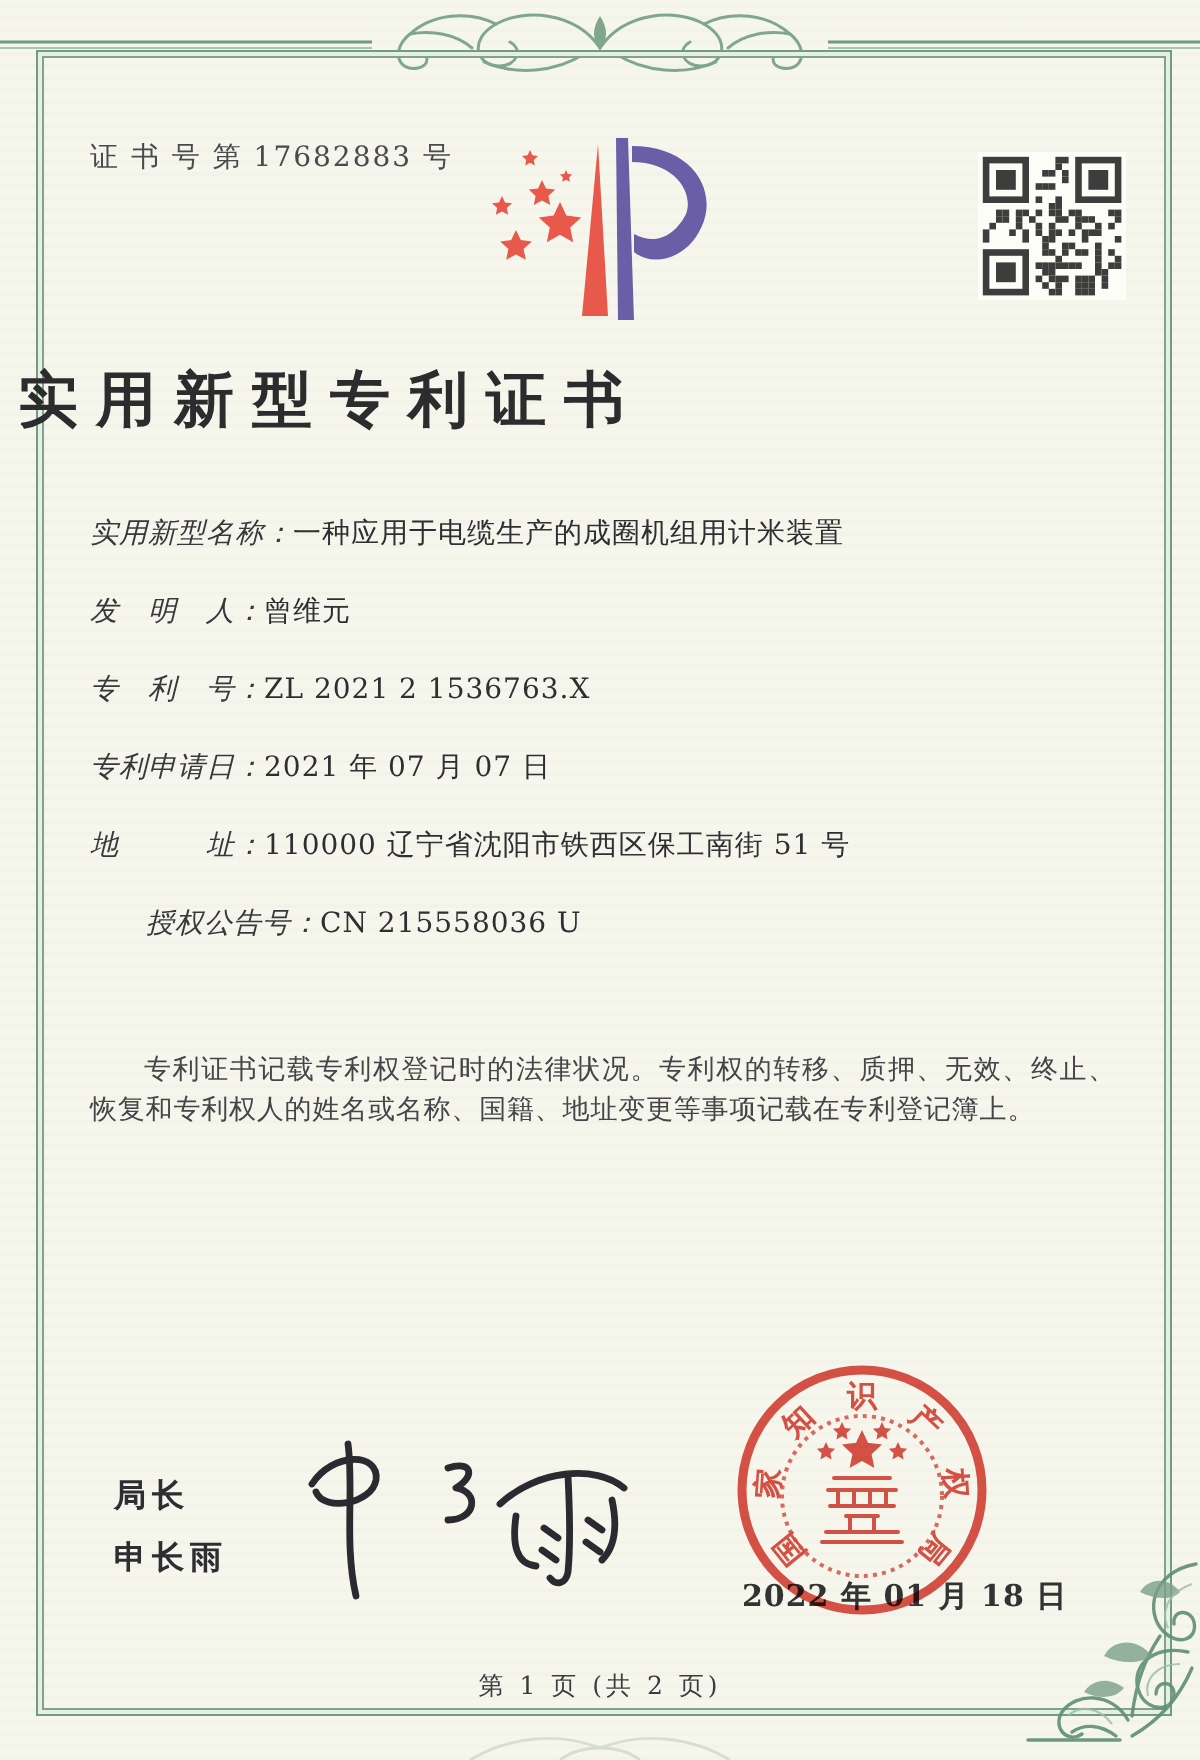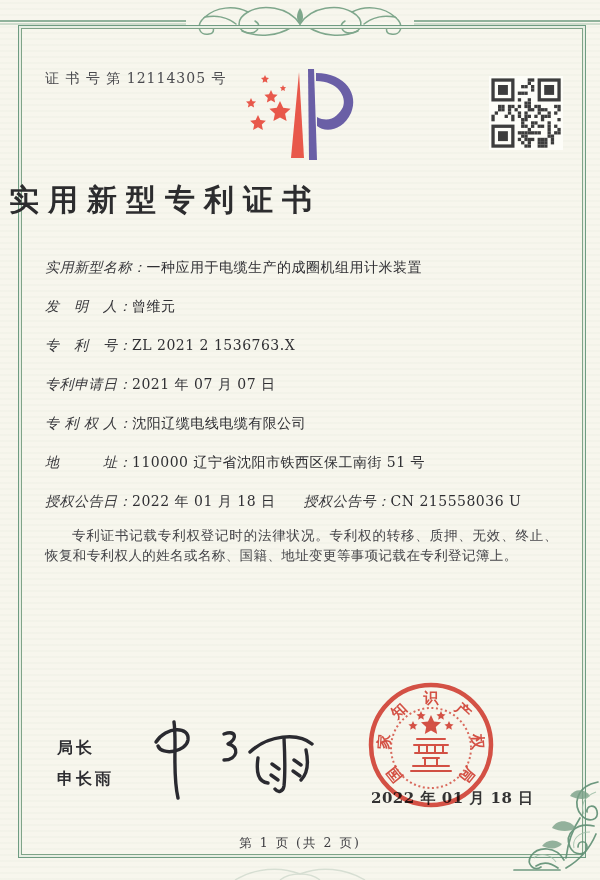--- a/index.html
+++ b/index.html
@@ -70,21 +70,21 @@
       <path d="M352,12 C366,5 384,7 395,17 C384,15 372,17 364,24"></path>
       <path d="M395,17 C405,25 401,36 391,34 C385,33 385,26 391,26"></path>
       <path d="M308,27 C322,36 342,38 358,31"></path>
     </g>
     <path d="M300,8 C304,14 304,20 300,25 C296,20 296,14 300,8 Z" fill="#7fa78c" stroke="none"></path>
   </g>
 </svg>
 
 <div class="frame"></div>
 
-<div class="abs cert-no">证 书 号 第 12114305 号</div>
+<div class="abs cert-no">证 书 号 第 17682883 号</div>
 
 <svg class="abs logo" viewBox="0 0 135 105">
   <g fill="#e8584b">
     <path d="M50,41 l3.2,6.8 7.4,.9 -5.5,5.1 1.5,7.3 -6.6,-3.7 -6.6,3.7 1.5,-7.3 -5.5,-5.1 7.4,-.9 Z"></path>
     <path d="M28,55 l2.4,5 5.5,.7 -4.1,3.8 1.1,5.4 -4.9,-2.7 -4.9,2.7 1.1,-5.4 -4.1,-3.8 5.5,-.7 Z"></path>
     <path d="M41,30 l2,4.2 4.6,.6 -3.4,3.2 .9,4.5 -4.1,-2.3 -4.1,2.3 .9,-4.5 -3.4,-3.2 4.6,-.6 Z"></path>
     <path d="M21,38 l1.5,3.2 3.5,.4 -2.6,2.4 .7,3.4 -3.1,-1.7 -3.1,1.7 .7,-3.4 -2.6,-2.4 3.5,-.4 Z"></path>
     <path d="M35,15 l1.2,2.6 2.8,.4 -2.1,2 .5,2.8 -2.4,-1.4 -2.4,1.4 .5,-2.8 -2.1,-2 2.8,-.4 Z"></path>
     <path d="M53,25 l.9,2 2.2,.3 -1.6,1.5 .4,2.1 -1.9,-1 -1.9,1 .4,-2.1 -1.6,-1.5 2.2,-.3 Z"></path>
     <path d="M61,98 L69,12 L74,98 Z"></path>
@@ -224,29 +224,23 @@
   <div class="field-row">
     <span class="field-label">发　明　人：</span><span class="field-value">曾维元</span>
   </div>
   <div class="field-row">
     <span class="field-label">专　利　号：</span><span class="field-value">ZL 2021 2 1536763.X</span>
   </div>
   <div class="field-row">
     <span class="field-label">专利申请日：</span><span class="field-value">2021 年 07 月 07 日</span>
   </div>
   <div class="field-row">
-    <span class="field-label">专 利 权 人：</span><span class="field-value">沈阳辽缆电线电缆有限公司</span>
-  </div>
-  <div class="field-row">
     <span class="field-label">地　　　址：</span><span class="field-value">110000 辽宁省沈阳市铁西区保工南街 51 号</span>
   </div>
   <div class="field-row grant-row">
-    <span>
-      <span class="field-label">授权公告日：</span><span class="field-value">2022 年 01 月 18 日</span>
-    </span>
     <span class="grant-pair2">
       <span class="field-label">授权公告号：</span><span class="field-value">CN 215558036 U</span>
     </span>
   </div>
 </div>
 
 <div class="abs paras">
   <p>专利证书记载专利权登记时的法律状况。专利权的转移、质押、无效、终止、恢复和专利权人的姓名或名称、国籍、地址变更等事项记载在专利登记簿上。</p>
 </div>
 

